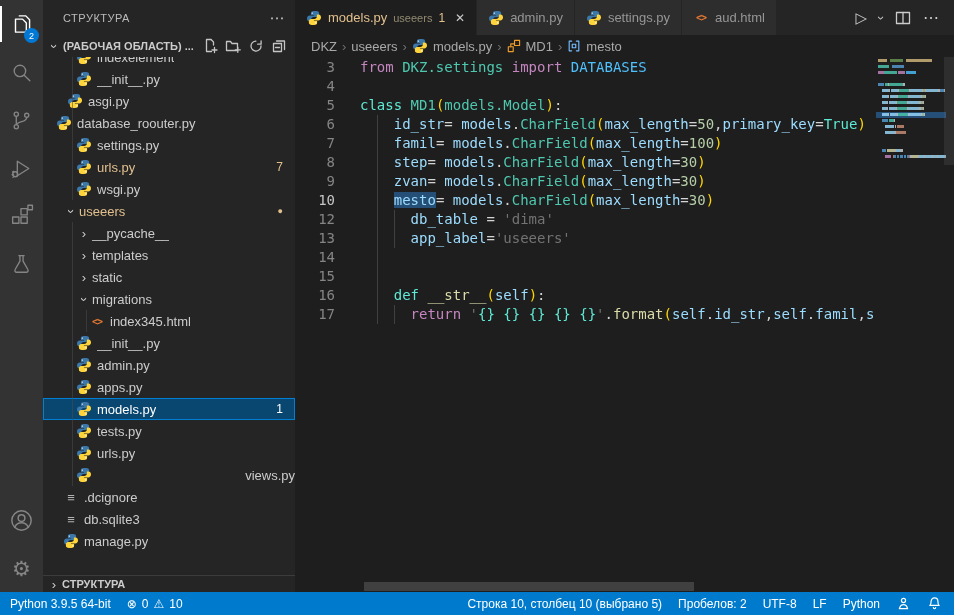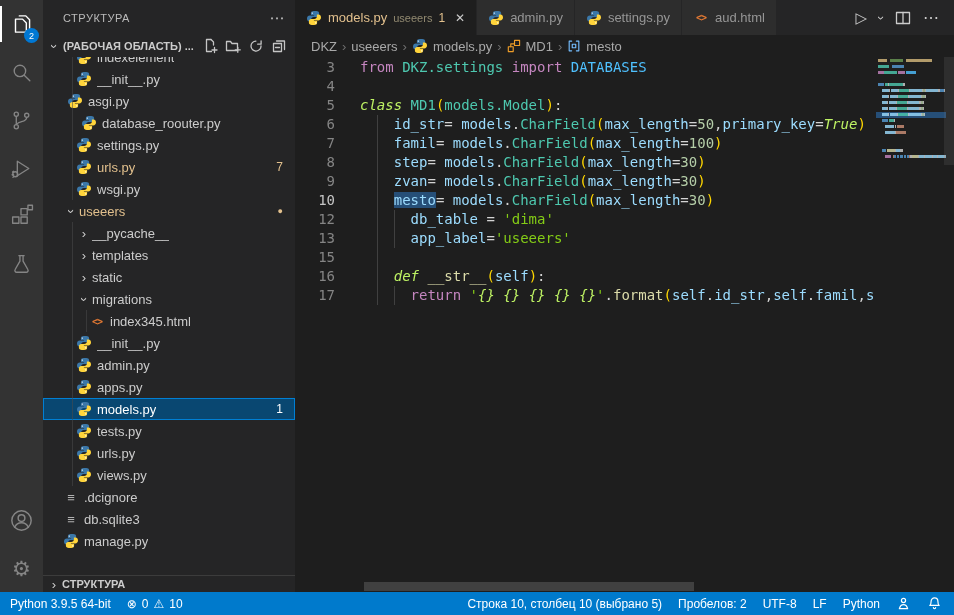--- a/index.html
+++ b/index.html
@@ -66,23 +66,23 @@
   .bc-item { display:flex; align-items:center; gap:5px; cursor:pointer; }
   .bc-sep { color:#6e6e6e; }
 
   .code-wrap { flex:1; position:relative; min-height:0; }
   .code-region { position:absolute; left:0; right:76px; top:0; bottom:0; overflow:hidden;
     font-family:"DejaVu Sans Mono", monospace; font-size:14px; line-height:19px; padding-top:1px; }
   .cline { position:relative; height:19px; white-space:pre; padding-left:65px; color:#d4d4d4; }
   .ln { position:absolute; left:0; top:0; width:40px; text-align:right; color:#858585; }
   .cline.current .ln { color:#c6c6c6; }
   .cguide { position:absolute; top:0; bottom:0; width:1px; background:#404040; }
-  .tk.pln { color:#d4d4d4; } .tk.kwp { color:#c586c0; } .tk.kwb { color:#bef264;font-style:italic; }
+  .tk.pln { color:#d4d4d4; } .tk.kwp { color:#c586c0; } .tk.kwb { color:#5eead4; }
   .tk.typ { color:#4ec9b0; } .tk.cst { color:#4fc1ff; } .tk.var { color:#9cdcfe; }
-  .tk.num { color:#b5cea8; } .tk.str { color:#84cc16; } .tk.fnc { color:#dcdcaa; }
+  .tk.num { color:#b5cea8; } .tk.str { color:#737373; } .tk.fnc { color:#dcdcaa; }
   .tk.pun { color:#d4d4d4; } .tk.par { color:#ffd700; }
   .tk.sel { background:#264f78; }
 
   .right-col { position:absolute; right:0; top:0; bottom:0; width:76px; background:#1e1e1e; }
   .minimap { position:absolute; right:10px; top:1px; width:66px; cursor:pointer; }
   .mrow { position:relative; height:6px; }
   .mbar { position:absolute; top:1px; height:3px; opacity:.8; }
   .mband { position:absolute; left:-2px; right:-2px; top:0; height:6px; background:#264f78; }
   .vscroll { position:absolute; right:0; top:0; width:10px; height:108px; background:rgba(121,121,121,.18); cursor:pointer; }
   .hscroll { position:absolute; left:69px; bottom:1px; width:330px; height:9px; background:rgba(121,121,121,.38); cursor:pointer; }
@@ -225,21 +225,21 @@
             <span class="t-glyph">
               <svg width="16" height="16" viewBox="0 0 16 16">
                 <path fill="#3b77a8" d="M7.9 1C6.1 1 4.9 1.8 4.9 3.2V5h3.2v.6H3.7C2.2 5.6 1 6.7 1 8.5s1 3 2.6 3h1.5V9.6c0-1.4 1.2-2.5 2.7-2.5h3.1c1.2 0 2.2-1 2.2-2.2V3.2C13.1 1.9 11.9 1 10.3 1z"></path>
                 <circle fill="#fff" cx="6.3" cy="3.1" r=".7"></circle>
                 <path fill="#ffd43b" d="M8.1 15c1.8 0 3-.8 3-2.2V11H7.9v-.6h4.4c1.5 0 2.7-1.1 2.7-2.9s-1-3-2.6-3h-1.5v1.9c0 1.4-1.2 2.5-2.7 2.5H5.1c-1.2 0-2.2 1-2.2 2.2v1.7C2.9 14.1 4.1 15 5.7 15z"></path>
                 <circle fill="#fff" cx="9.8" cy="12.9" r=".7"></circle>
               </svg>
             </span>
             <span class="tlabel">asgi.py</span>
           </div>
-          <div class="trow" style="padding-left: 38px; text-align: right;">
+          <div class="trow" style="padding-left: 13px; text-align: right;">
             <div class="tguide" style="left: 29px;"></div>
             <span class="t-glyph">
               <svg width="16" height="16" viewBox="0 0 16 16">
                 <path fill="#3b77a8" d="M7.9 1C6.1 1 4.9 1.8 4.9 3.2V5h3.2v.6H3.7C2.2 5.6 1 6.7 1 8.5s1 3 2.6 3h1.5V9.6c0-1.4 1.2-2.5 2.7-2.5h3.1c1.2 0 2.2-1 2.2-2.2V3.2C13.1 1.9 11.9 1 10.3 1z"></path>
                 <circle fill="#fff" cx="6.3" cy="3.1" r=".7"></circle>
                 <path fill="#ffd43b" d="M8.1 15c1.8 0 3-.8 3-2.2V11H7.9v-.6h4.4c1.5 0 2.7-1.1 2.7-2.9s-1-3-2.6-3h-1.5v1.9c0 1.4-1.2 2.5-2.7 2.5H5.1c-1.2 0-2.2 1-2.2 2.2v1.7C2.9 14.1 4.1 15 5.7 15z"></path>
                 <circle fill="#fff" cx="9.8" cy="12.9" r=".7"></circle>
               </svg>
             </span>
             <span class="tlabel">database_roouter.py</span>
@@ -380,21 +380,21 @@
             <span class="t-glyph">
               <svg width="16" height="16" viewBox="0 0 16 16">
                 <path fill="#3b77a8" d="M7.9 1C6.1 1 4.9 1.8 4.9 3.2V5h3.2v.6H3.7C2.2 5.6 1 6.7 1 8.5s1 3 2.6 3h1.5V9.6c0-1.4 1.2-2.5 2.7-2.5h3.1c1.2 0 2.2-1 2.2-2.2V3.2C13.1 1.9 11.9 1 10.3 1z"></path>
                 <circle fill="#fff" cx="6.3" cy="3.1" r=".7"></circle>
                 <path fill="#ffd43b" d="M8.1 15c1.8 0 3-.8 3-2.2V11H7.9v-.6h4.4c1.5 0 2.7-1.1 2.7-2.9s-1-3-2.6-3h-1.5v1.9c0 1.4-1.2 2.5-2.7 2.5H5.1c-1.2 0-2.2 1-2.2 2.2v1.7C2.9 14.1 4.1 15 5.7 15z"></path>
                 <circle fill="#fff" cx="9.8" cy="12.9" r=".7"></circle>
               </svg>
             </span>
             <span class="tlabel">urls.py</span>
           </div>
-          <div class="trow" style="padding-left: 33px;">
+          <div class="trow" style="padding-left: 33px; justify-content: space-between;">
             <div class="tguide" style="left: 29px;"></div>
             <span class="t-glyph">
               <svg width="16" height="16" viewBox="0 0 16 16">
                 <path fill="#3b77a8" d="M7.9 1C6.1 1 4.9 1.8 4.9 3.2V5h3.2v.6H3.7C2.2 5.6 1 6.7 1 8.5s1 3 2.6 3h1.5V9.6c0-1.4 1.2-2.5 2.7-2.5h3.1c1.2 0 2.2-1 2.2-2.2V3.2C13.1 1.9 11.9 1 10.3 1z"></path>
                 <circle fill="#fff" cx="6.3" cy="3.1" r=".7"></circle>
                 <path fill="#ffd43b" d="M8.1 15c1.8 0 3-.8 3-2.2V11H7.9v-.6h4.4c1.5 0 2.7-1.1 2.7-2.9s-1-3-2.6-3h-1.5v1.9c0 1.4-1.2 2.5-2.7 2.5H5.1c-1.2 0-2.2 1-2.2 2.2v1.7C2.9 14.1 4.1 15 5.7 15z"></path>
                 <circle fill="#fff" cx="9.8" cy="12.9" r=".7"></circle>
               </svg>
             </span>
             <span class="tlabel">views.py</span>
@@ -533,20 +533,21 @@
             <div class="cline"><span class="ln">3</span><span class="tk kwp">from </span><span class="tk typ">DKZ.settings</span><span class="tk pln"> </span><span class="tk kwp">import</span><span class="tk pln"> </span><span class="tk cst">DATABASES</span></div>
             <div class="cline"><span class="ln">4</span></div>
             <div class="cline"><span class="ln">5</span><span class="tk kwb">class</span><span class="tk pln"> </span><span class="tk typ">MD1</span><span class="tk par">(</span><span class="tk typ">models.Model</span><span class="tk par">)</span><span class="tk pun">:</span></div>
             <div class="cline"><div class="cguide" style="left: 81.86px;"></div><span class="ln">6</span><span class="tk pln">    </span><span class="tk var">id_str</span><span class="tk pun">=</span><span class="tk pln"> </span><span class="tk var">models</span><span class="tk pun">.</span><span class="tk typ">CharField</span><span class="tk par">(</span><span class="tk var">max_length</span><span class="tk pun">=</span><span class="tk num">50</span><span class="tk pun">,</span><span class="tk var">primary_key</span><span class="tk pun">=</span><span class="tk kwb">True</span><span class="tk par">)</span></div>
             <div class="cline"><div class="cguide" style="left: 81.86px;"></div><span class="ln">7</span><span class="tk pln">    </span><span class="tk var">famil</span><span class="tk pun">=</span><span class="tk pln"> </span><span class="tk var">models</span><span class="tk pun">.</span><span class="tk typ">CharField</span><span class="tk par">(</span><span class="tk var">max_length</span><span class="tk pun">=</span><span class="tk num">100</span><span class="tk par">)</span></div>
             <div class="cline"><div class="cguide" style="left: 81.86px;"></div><span class="ln">8</span><span class="tk pln">    </span><span class="tk var">step</span><span class="tk pun">=</span><span class="tk pln"> </span><span class="tk var">models</span><span class="tk pun">.</span><span class="tk typ">CharField</span><span class="tk par">(</span><span class="tk var">max_length</span><span class="tk pun">=</span><span class="tk num">30</span><span class="tk par">)</span></div>
             <div class="cline"><div class="cguide" style="left: 81.86px;"></div><span class="ln">9</span><span class="tk pln">    </span><span class="tk var">zvan</span><span class="tk pun">=</span><span class="tk pln"> </span><span class="tk var">models</span><span class="tk pun">.</span><span class="tk typ">CharField</span><span class="tk par">(</span><span class="tk var">max_length</span><span class="tk pun">=</span><span class="tk num">30</span><span class="tk par">)</span></div>
             <div class="cline current"><div class="cguide" style="left: 81.86px;"></div><span class="ln">10</span><span class="tk pln">    </span><span class="tk var sel">mesto</span><span class="tk pun">=</span><span class="tk pln"> </span><span class="tk var">models</span><span class="tk pun">.</span><span class="tk typ">CharField</span><span class="tk par">(</span><span class="tk var">max_length</span><span class="tk pun">=</span><span class="tk num">30</span><span class="tk par">)</span></div>
             <div class="cline"><div class="cguide" style="left: 81.86px;"></div><div class="cguide" style="left: 98.72px;"></div><span class="ln">12</span><span class="tk pln">      </span><span class="tk var">db_table</span><span class="tk pln"> </span><span class="tk pun">=</span><span class="tk pln"> </span><span class="tk str">'dima'</span></div>
             <div class="cline"><div class="cguide" style="left: 81.86px;"></div><div class="cguide" style="left: 98.72px;"></div><span class="ln">13</span><span class="tk pln">      </span><span class="tk var">app_label</span><span class="tk pun">=</span><span class="tk str">'useeers'</span></div>
+            <div class="cline"><div class="cguide" style="left: 81.86px;"></div><span class="ln">14</span></div>
             <div class="cline"><div class="cguide" style="left: 81.86px;"></div><span class="ln">15</span></div>
             <div class="cline"><div class="cguide" style="left: 81.86px;"></div><span class="ln">16</span><span class="tk pln">    </span><span class="tk kwb">def</span><span class="tk pln"> </span><span class="tk fnc">__str__</span><span class="tk par">(</span><span class="tk var">self</span><span class="tk par">)</span><span class="tk pun">:</span></div>
             <div class="cline"><div class="cguide" style="left: 81.86px;"></div><div class="cguide" style="left: 98.72px;"></div><span class="ln">17</span><span class="tk pln">      </span><span class="tk kwp">return</span><span class="tk pln"> </span><span class="tk str">'</span><span class="tk kwb">{}</span><span class="tk str"> </span><span class="tk kwb">{}</span><span class="tk str"> </span><span class="tk kwb">{}</span><span class="tk str"> </span><span class="tk kwb">{}</span><span class="tk str"> </span><span class="tk kwb">{}</span><span class="tk str">'</span><span class="tk pun">.</span><span class="tk fnc">format</span><span class="tk par">(</span><span class="tk var">self</span><span class="tk pun">.</span><span class="tk var">id_str</span><span class="tk pun">,</span><span class="tk var">self</span><span class="tk pun">.</span><span class="tk var">famil</span><span class="tk pun">,</span><span class="tk var">s</span></div>
           </div>
         <div class="right-col">
           <div class="minimap" id="minimap">
               <div class="mrow">
                 <div class="mbar" style="left: 0px; width: 9px; background: rgb(215, 186, 125);"></div>
                 <div class="mbar" style="left: 12px; width: 13px; background: rgb(106, 153, 85);"></div>
                 <div class="mbar" style="left: 28px; width: 26px; background: rgb(215, 186, 125);"></div>

